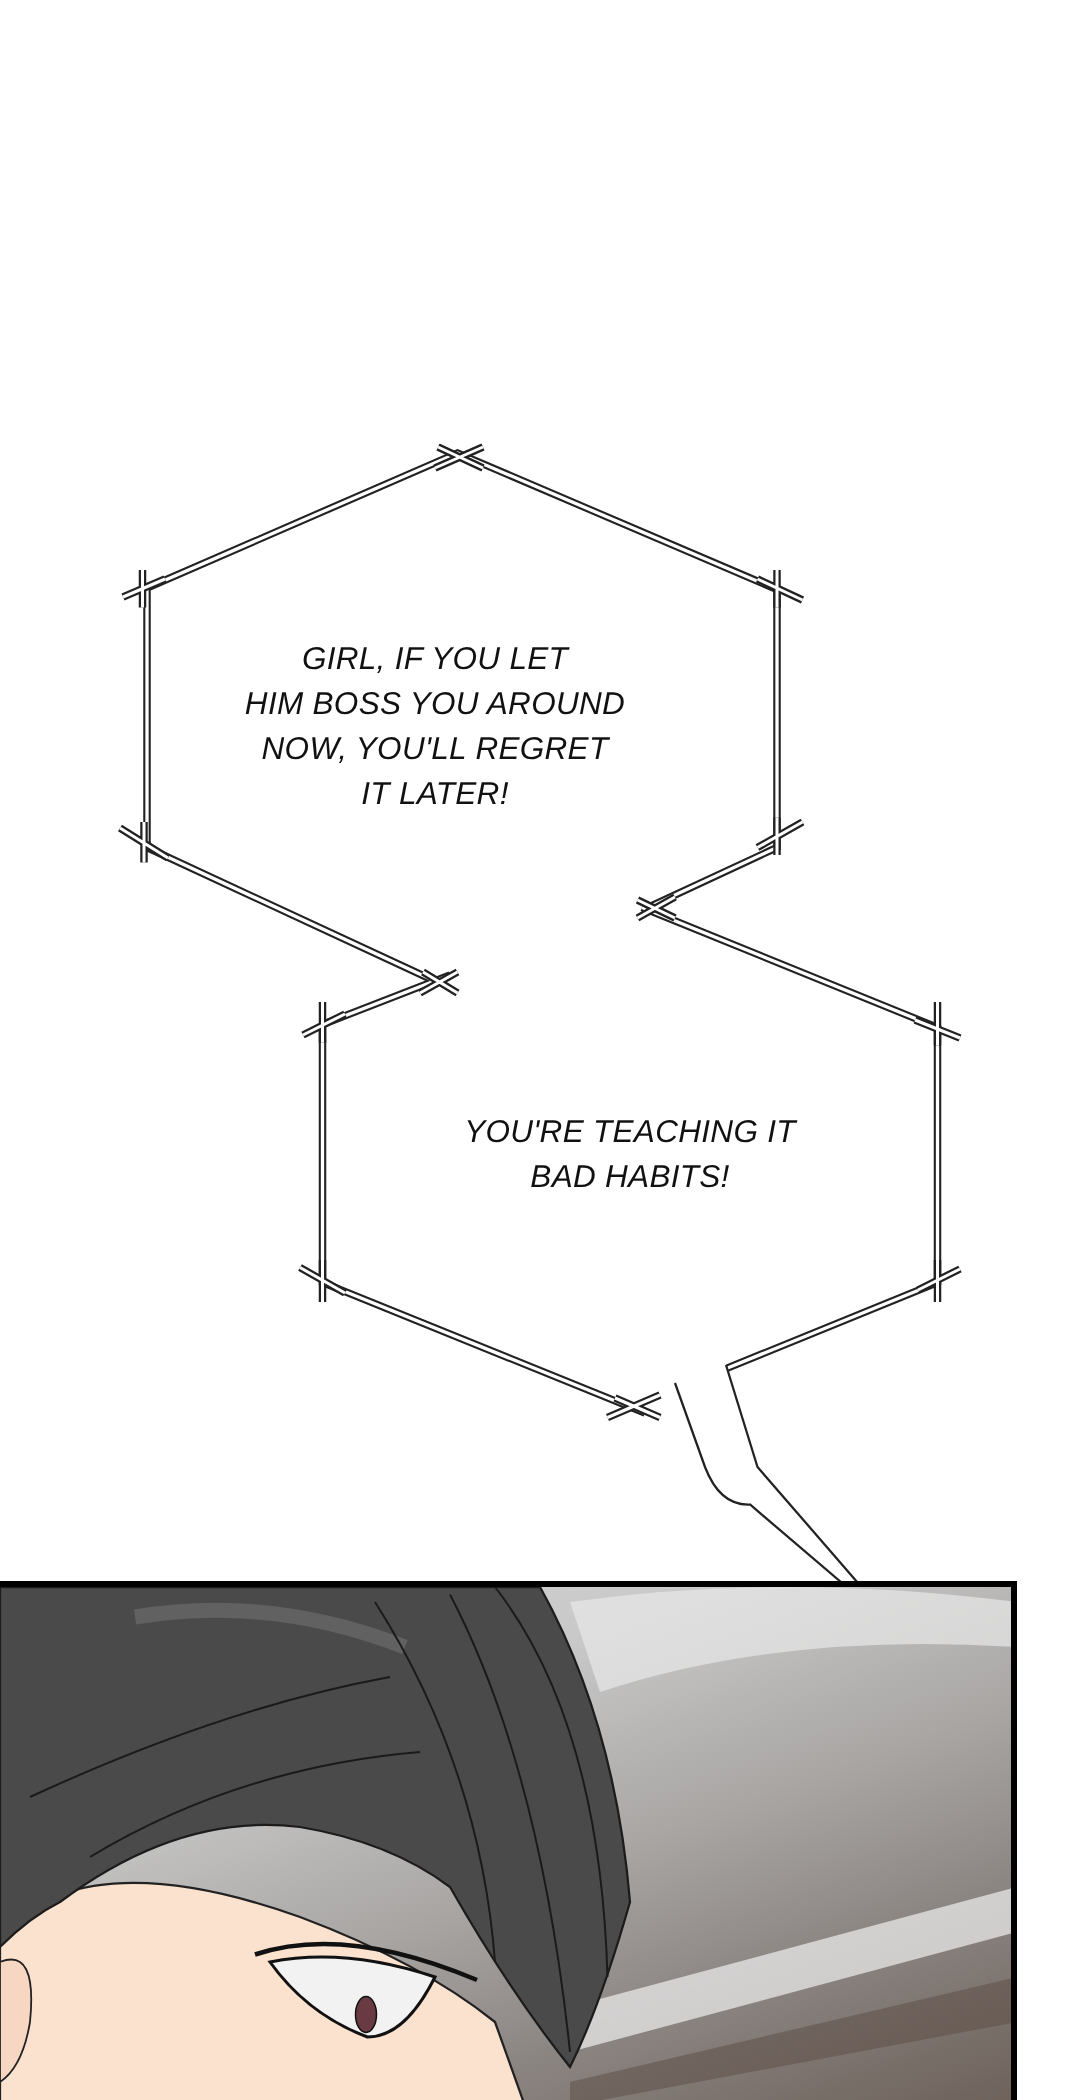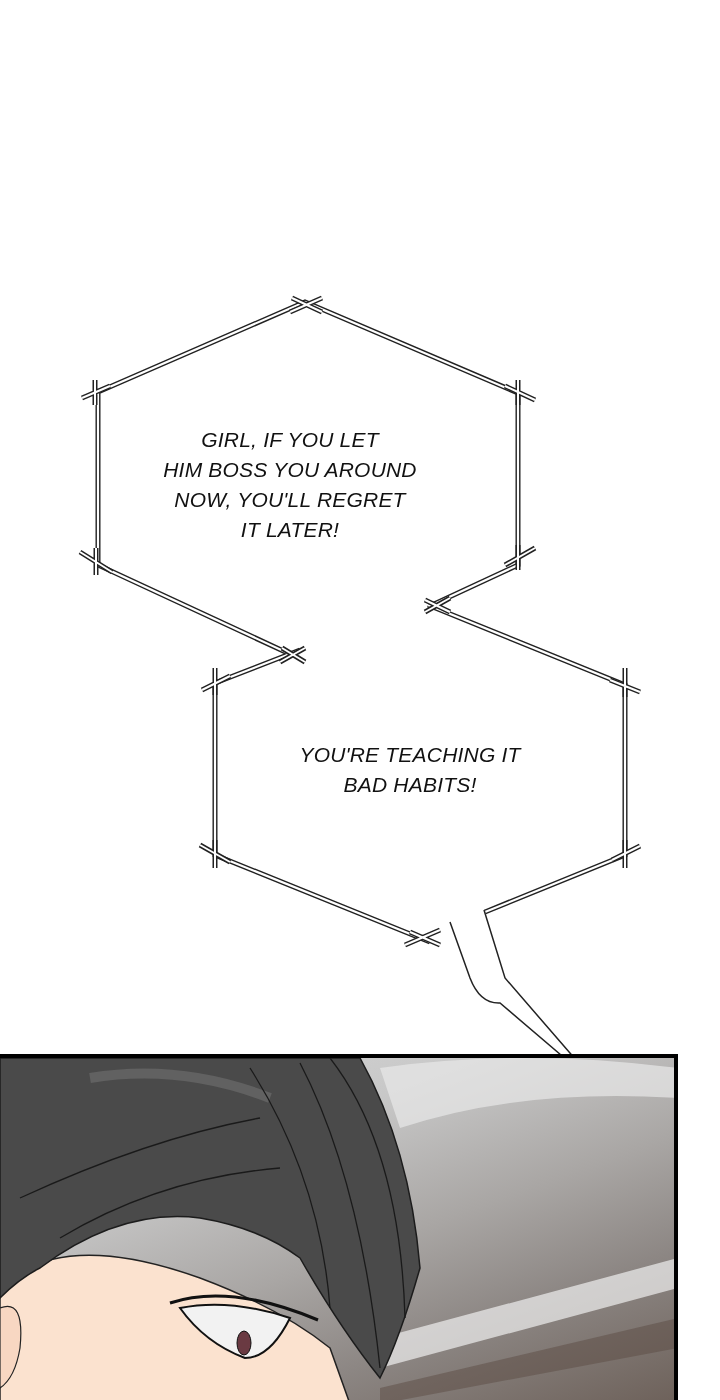--- a/index.html
+++ b/index.html
@@ -11,21 +11,21 @@
       font-family: "Liberation Sans", sans-serif;
       font-style: italic;
       color: #111;
       text-align: center;
       font-size: 21px;
       line-height: 30px;
       letter-spacing: 0.2px;
       white-space: pre-line;
     }
     .t1 { left: 140px; top: 425px; width: 300px; }
-    .t2 { left: 260px; top: 740px; width: 300px; }
+    .t2 { left: 270px; top: 740px; width: 300px; }
     .panel {
       position: absolute; left: 0; top: 1054px; width: 678px; height: 346px;
       border-top: 4px solid #000; border-right: 4px solid #000;
       box-sizing: border-box; overflow: hidden;
       background: linear-gradient(160deg, #d9d9d9 0%, #c8c8c8 30%, #a9a6a4 55%, #8c8683 75%, #6e625b 100%);
     }
     .panel svg { position: absolute; left: 0; top: 0; }
   </style>
 </head>
 <body>

